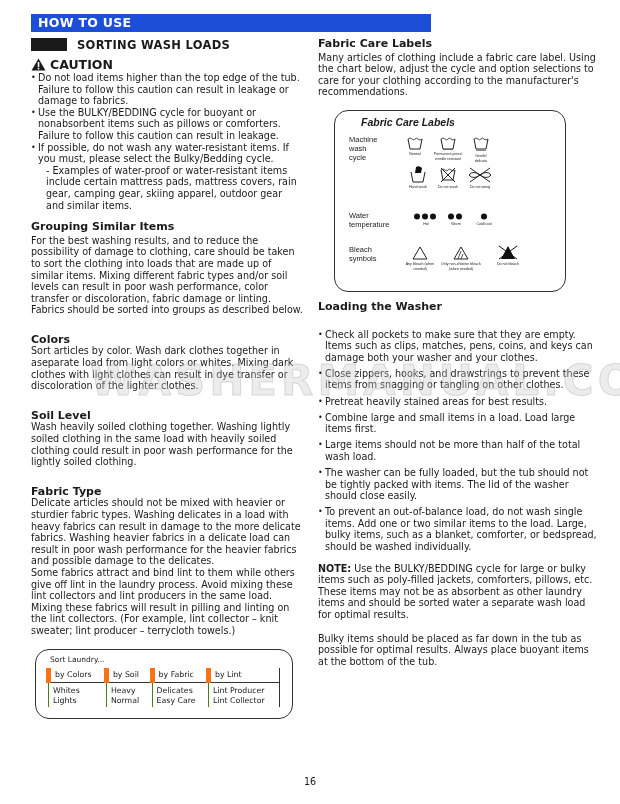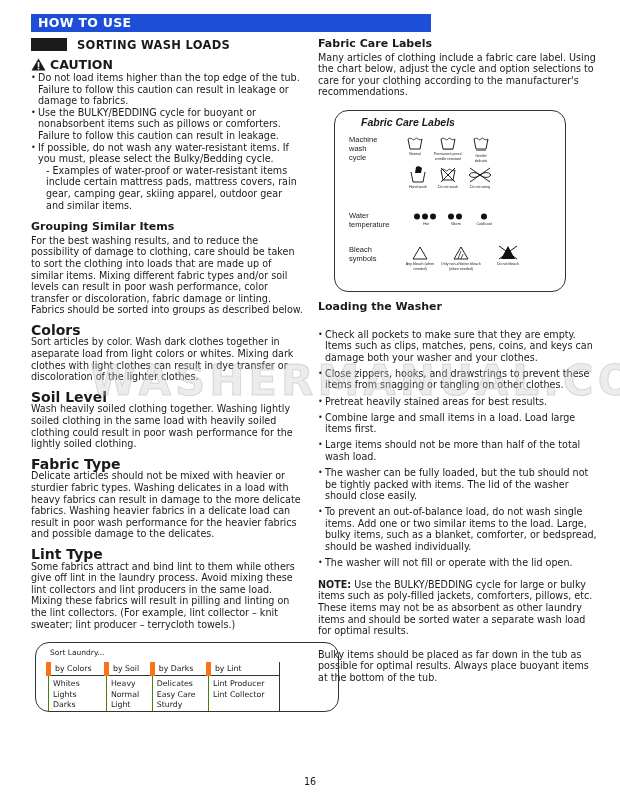--- a/index.html
+++ b/index.html
@@ -24,25 +24,25 @@
 
   .caution-head { display: flex; align-items: center; font-weight: bold; font-size: 12.5px; margin-bottom: 1px; }
   .caution-head svg { margin-right: 4px; }
 
   ul.bullets { list-style: none; }
   ul.bullets li { position: relative; padding-left: 7px; }
   ul.bullets li::before { content: "\2022"; position: absolute; left: 0; top: 0; font-size: 8px; }
   ul.spaced li { margin-bottom: 4.5px; }
 
   h2.heading { font-size: 11px; font-weight: bold; margin-top: 10px; margin-bottom: 2px; }
-  h3.sub { font-size: 14px; font-weight: bold; margin-top: 9px; }
+  h3.sub { font-size: 11px; font-weight: bold; margin-top: 18px; }
   p.body { }
 
   .sort-box {
-    margin-top: 12px; margin-left: 4px; width: 304px; height: 70px;
+    margin-top: 12px; margin-left: 4px; width: 258px; height: 70px;
     border: 1px solid #333; border-radius: 14px; padding: 4px 8px 0 10px; position: relative;
   }
   .sort-box .caption { font-size: 7.5px; margin-left: 4px; margin-bottom: 3px; }
   .sort-table { border-collapse: collapse; font-size: 7.8px; width: 234px; }
   .sort-table th { font-weight: normal; text-align: left; padding: 1px 4px; border-left: 5px solid #f97316; border-bottom: 1px solid #333; }
   .sort-table th:last-child, .sort-table td:last-child { border-right: 1px solid #333; }
   .sort-table td { padding: 0 4px; border-left: 1px solid #4d7c0f; vertical-align: top; line-height: 10.5px; }
   .sort-table tr.first td { padding-top: 3px; }
 
   .care-box {
@@ -96,51 +96,44 @@
 
     <h3 class="sub">Colors</h3>
     <p class="body">Sort articles by color. Wash dark clothes together in aseparate load from light colors or whites. Mixing dark clothes with light clothes can result in dye transfer or discoloration of the lighter clothes.</p>
 
     <h3 class="sub">Soil Level</h3>
     <p class="body">Wash heavily soiled clothing together. Washing lightly soiled clothing in the same load with heavily soiled clothing could result in poor wash performance for the lightly soiled clothing.</p>
 
     <h3 class="sub">Fabric Type</h3>
     <p class="body">Delicate articles should not be mixed with heavier or sturdier fabric types. Washing delicates in a load with heavy fabrics can result in damage to the more delicate fabrics. Washing heavier fabrics in a delicate load can result in poor wash performance for the heavier fabrics and possible damage to the delicates.</p>
 
-    <h3 class="sub">Lint Type</h3>
     <p class="body">Some fabrics attract and bind lint to them while others give off lint in the laundry process. Avoid mixing these lint collectors and lint producers in the same load. Mixing these fabrics will result in pilling and linting on the lint collectors. (For example, lint collector – knit sweater; lint producer – terrycloth towels.)</p>
 
     <div class="sort-box">
       <div class="caption">Sort Laundry...</div>
       <table class="sort-table">
         <tbody>
             <tr>
           <th>by Colors</th>
           <th>by Soil</th>
-          <th>by Darks</th>
+          <th>by Fabric</th>
           <th>by Lint</th>
         </tr>
         <tr class="first">
           <td>Whites</td>
           <td>Heavy</td>
           <td>Delicates</td>
           <td>Lint Producer</td>
         </tr>
         <tr>
           <td>Lights</td>
           <td>Normal</td>
           <td>Easy Care</td>
           <td>Lint Collector</td>
         </tr>
-        <tr>
-          <td>Darks</td>
-          <td>Light</td>
-          <td>Sturdy</td>
-          <td></td>
-        </tr>
       </tbody>
         </table>
     </div>
   </div>
 
   <div class="col col-right">
     <h2 class="heading" style="margin-top:0;">Fabric Care Labels</h2>
     <p class="body">Many articles of clothing include a fabric care label. Using the chart below, adjust the cycle and option selections to care for your clothing according to the manufacturer's recommendations.</p>
 
     <div class="care-box">
@@ -249,21 +242,20 @@
 
     <h2 class="heading" style="margin-top:9px; margin-bottom:16px;">Loading the Washer</h2>
     <ul class="bullets spaced">
       <li>Check all pockets to make sure that they are empty. Items such as clips, matches, pens, coins, and keys can damage both your washer and your clothes.</li>
       <li>Close zippers, hooks, and drawstrings to prevent these items from snagging or tangling on other clothes.</li>
       <li>Pretreat heavily stained areas for best results.</li>
       <li>Combine large and small items in a load. Load large items first.</li>
       <li>Large items should not be more than half of the total wash load.</li>
       <li>The washer can be fully loaded, but the tub should not be tightly packed with items. The lid of the washer should close easily.</li>
       <li>To prevent an out-of-balance load, do not wash single items. Add one or two similar items to the load. Large, bulky items, such as a blanket, comforter, or bedspread, should be washed individually.</li>
-      <li>The washer will not fill or operate with the lid open.</li>
     </ul>
 
     <p class="body" style="margin-top:10px;"><span class="note-bold">NOTE:</span><span> Use the BULKY/BEDDING cycle for large or bulky items such as poly-filled jackets, comforters, pillows, etc. These items may not be as absorbent as other laundry items and should be sorted water a separate wash load for optimal results.</span></p>
 
     <p class="body" style="margin-top:12px;">Bulky items should be placed as far down in the tub as possible for optimal results. Always place buoyant items at the bottom of the tub.</p>
   </div>
 
   <div class="watermark">WASHERMANUAL.COM</div>
 
   <div class="page-num">16</div>

